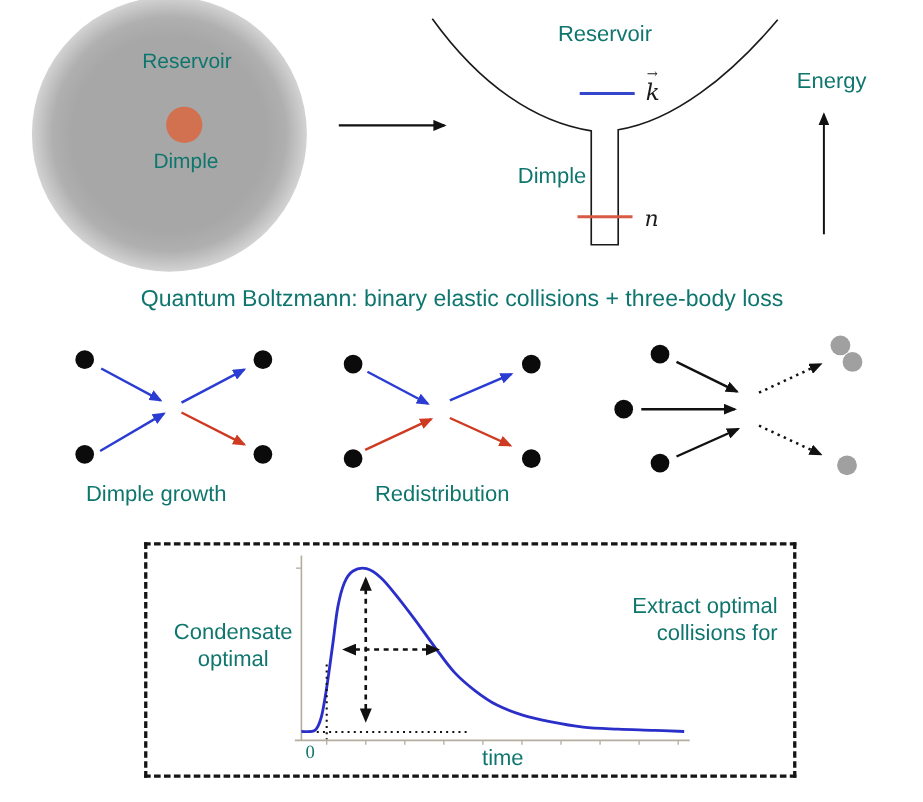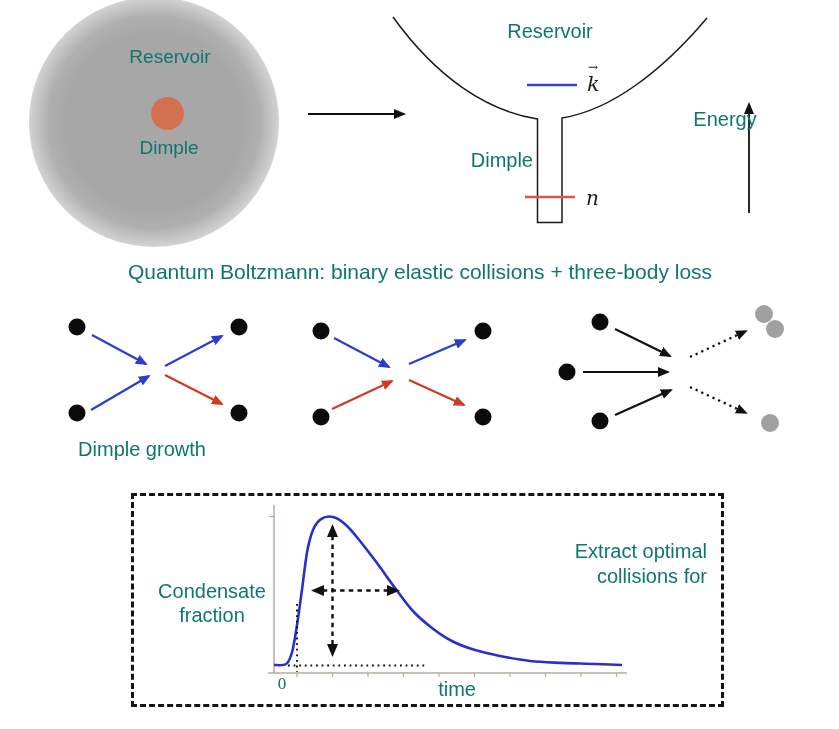--- a/index.html
+++ b/index.html
@@ -117,29 +117,30 @@
 
   <div class="lbl" style="left:100px;top:46px;width:140px;font-size:19px;">Reservoir</div>
   <div class="lbl" style="left:109px;top:137px;width:120px;font-size:19px;">Dimple</div>
 
   <div class="lbl" style="left:480px;top:20px;width:140px;">Reservoir</div>
   <div class="mathlbl" style="left:587px;top:72px;font-size:21px;">
     <span class="vecwrap"><span class="vecarrow">→</span><span>k</span></span>
   </div>
   <div class="lbl" style="left:413px;top:149px;width:120px;text-align:right;">Dimple</div>
   <div class="mathlbl" style="left:586px;top:186px;">n</div>
-  <div class="lbl" style="left:665px;top:63px;width:120px;margin-top:45px;">Energy</div>
+  <div class="lbl" style="left:696px;top:63px;width:120px;">Energy</div>
 
   <div class="lbl" style="left:42px;top:438px;width:200px;">Dimple growth</div>
 
   <div class="lbl" style="left:60px;top:260px;width:720px;font-size:21px;">Quantum Boltzmann: binary elastic collisions + three-body loss</div>
+  <div class="lbl" style="left:302px;top:438px;width:200px;">Redistribution</div>
 
-  <div class="lbl" style="left:132px;top:579px;width:160px;line-height:24px;">
+  <div class="lbl" style="left:132px;top:563px;width:160px;line-height:24px;">
     <div>Condensate</div>
-    <div>fraction</div>
+    <div>optimal</div>
   </div>
   <div class="lbl" style="left:505px;top:539px;width:202px;line-height:25px;text-align:right;">
     <div>Extract optimal</div>
     <div>collisions for</div>
   </div>
   <div class="lbl serif0" style="left:274px;top:674px;width:16px;">0</div>
   <div class="lbl" style="left:396px;top:678px;width:80px;text-align:right;">time</div>
 
 </div>
 

